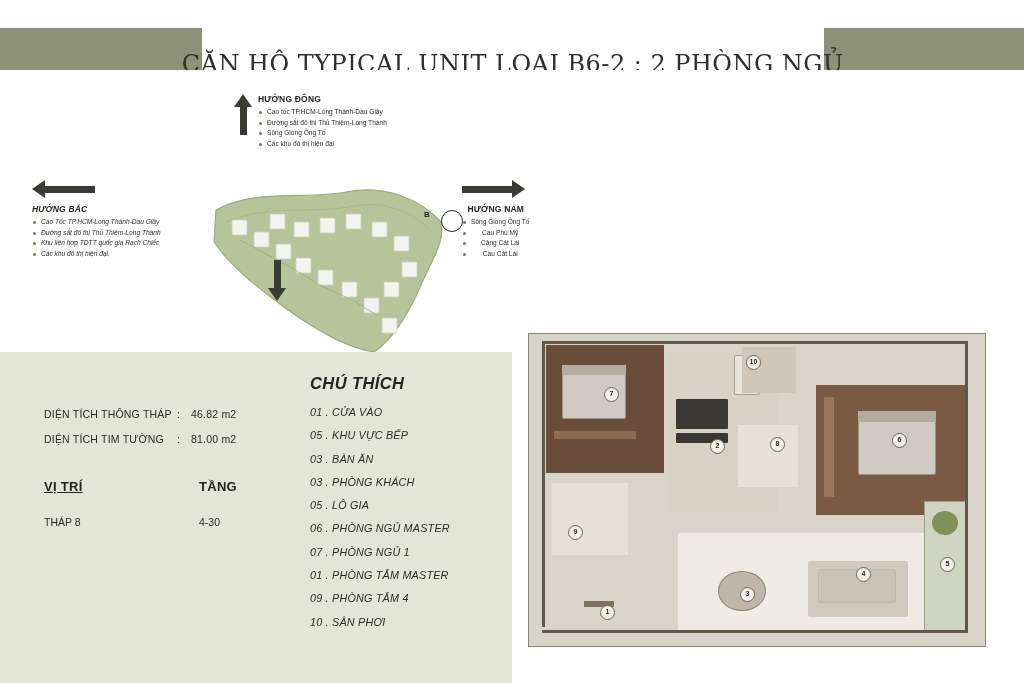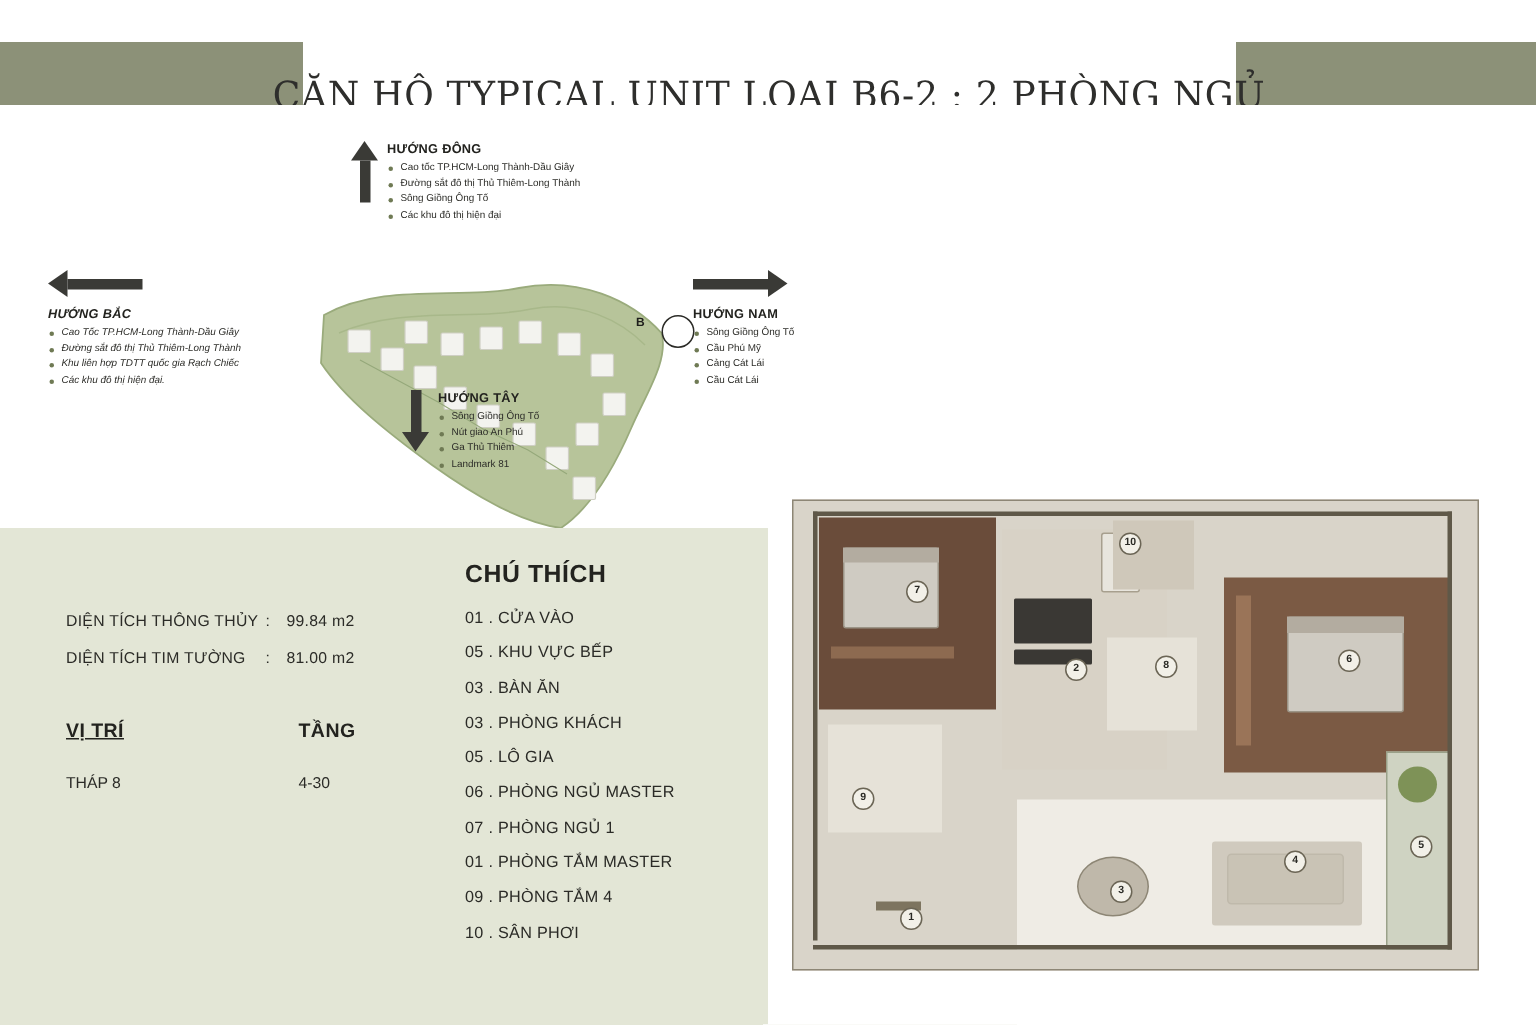--- a/index.html
+++ b/index.html
@@ -184,20 +184,21 @@
   .val-row {
     display: flex;
     font-size: 10.5px;
     color: #2b2b27;
   }
   .val-row .c1 { width: 155px; }
   .legend {
     position: absolute;
     left: 310px; top: 22px;
     width: 200px;
+    font-style: italic;
   }
   .legend-title {
     font-size: 16.5px;
     font-weight: bold;
     color: #23231f;
     letter-spacing: 0.4px;
     margin-bottom: 14px;
   }
   .legend-item {
     font-size: 10.8px;
@@ -339,59 +340,50 @@
         <div class="dir-title">HƯỚNG ĐÔNG</div>
         <ul class="dir-list">
           <li>Cao tốc TP.HCM-Long Thành-Dầu Giây</li>
           <li>Đường sắt đô thị Thủ Thiêm-Long Thành</li>
           <li>Sông Giồng Ông Tố</li>
           <li>Các khu đô thị hiện đại</li>
         </ul>
       </div>
     </div>
 
-    <div class="dirblock" style="left:462px; top:110px;">
+    <div class="dirblock" style="left:462px; top:110px;text-align:center;">
       <div class="arrow-right-wrap">
         <div class="arrow-right-stem"></div>
         <div class="arrow-right-head"></div>
       </div>
       <div class="dir-title" style="margin-top:6px;">HƯỚNG NAM</div>
       <ul class="dir-list">
         <li>Sông Giồng Ông Tố</li>
         <li>Cầu Phú Mỹ</li>
         <li>Cảng Cát Lái</li>
         <li>Cầu Cát Lái</li>
       </ul>
     </div>
 
     <div class="dirblock" style="left:268px; top:190px; display:flex; gap:6px;">
       <div>
         <div class="arrow-down-stem"></div>
         <div class="arrow-down"></div>
       </div>
-      <div>
-        <div class="dir-title">HƯỚNG TÂY</div>
-        <ul class="dir-list">
-          <li>Sông Giồng Ông Tố</li>
-          <li>Nút giao An Phú</li>
-          <li>Ga Thủ Thiêm</li>
-          <li>Landmark 81</li>
-        </ul>
-      </div>
     </div>
   </div>
 
   <div class="infoband">
     <div class="infoband-white"></div>
 
     <div class="specs">
       <div class="spec-row">
-        <div class="spec-label">DIỆN TÍCH THÔNG THỦY</div>
+        <div class="spec-label">DIỆN TÍCH THÔNG THÁP</div>
         <div class="spec-colon">:</div>
-        <div class="spec-value">99.84 m2</div>
+        <div class="spec-value">46.82 m2</div>
       </div>
       <div class="spec-row">
         <div class="spec-label">DIỆN TÍCH TIM TƯỜNG</div>
         <div class="spec-colon">:</div>
         <div class="spec-value">81.00 m2</div>
       </div>
 
       <div class="subhead-row">
         <div class="c1">VỊ TRÍ</div>
         <div class="c2">TẦNG</div>

